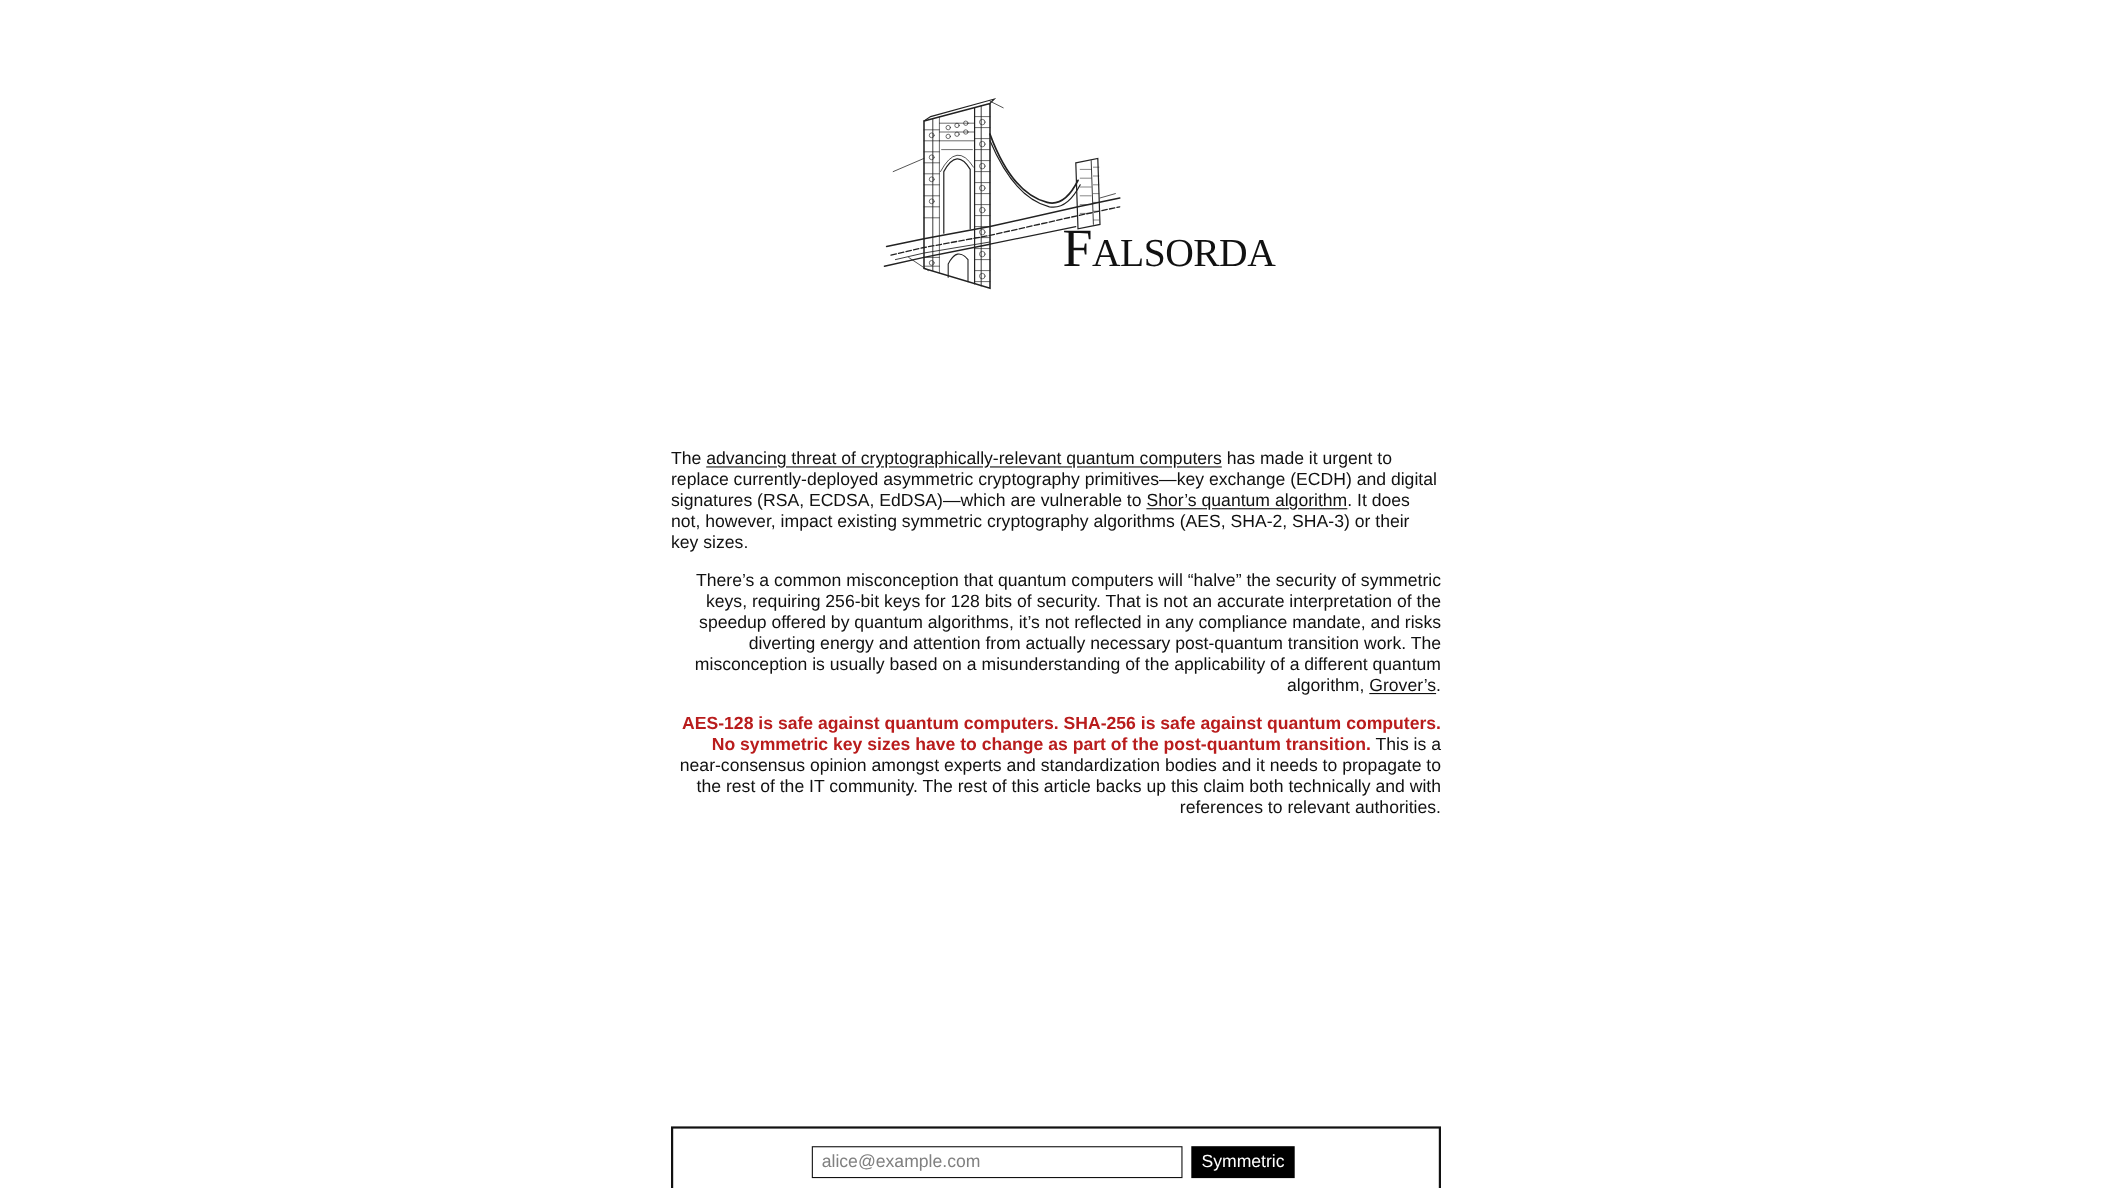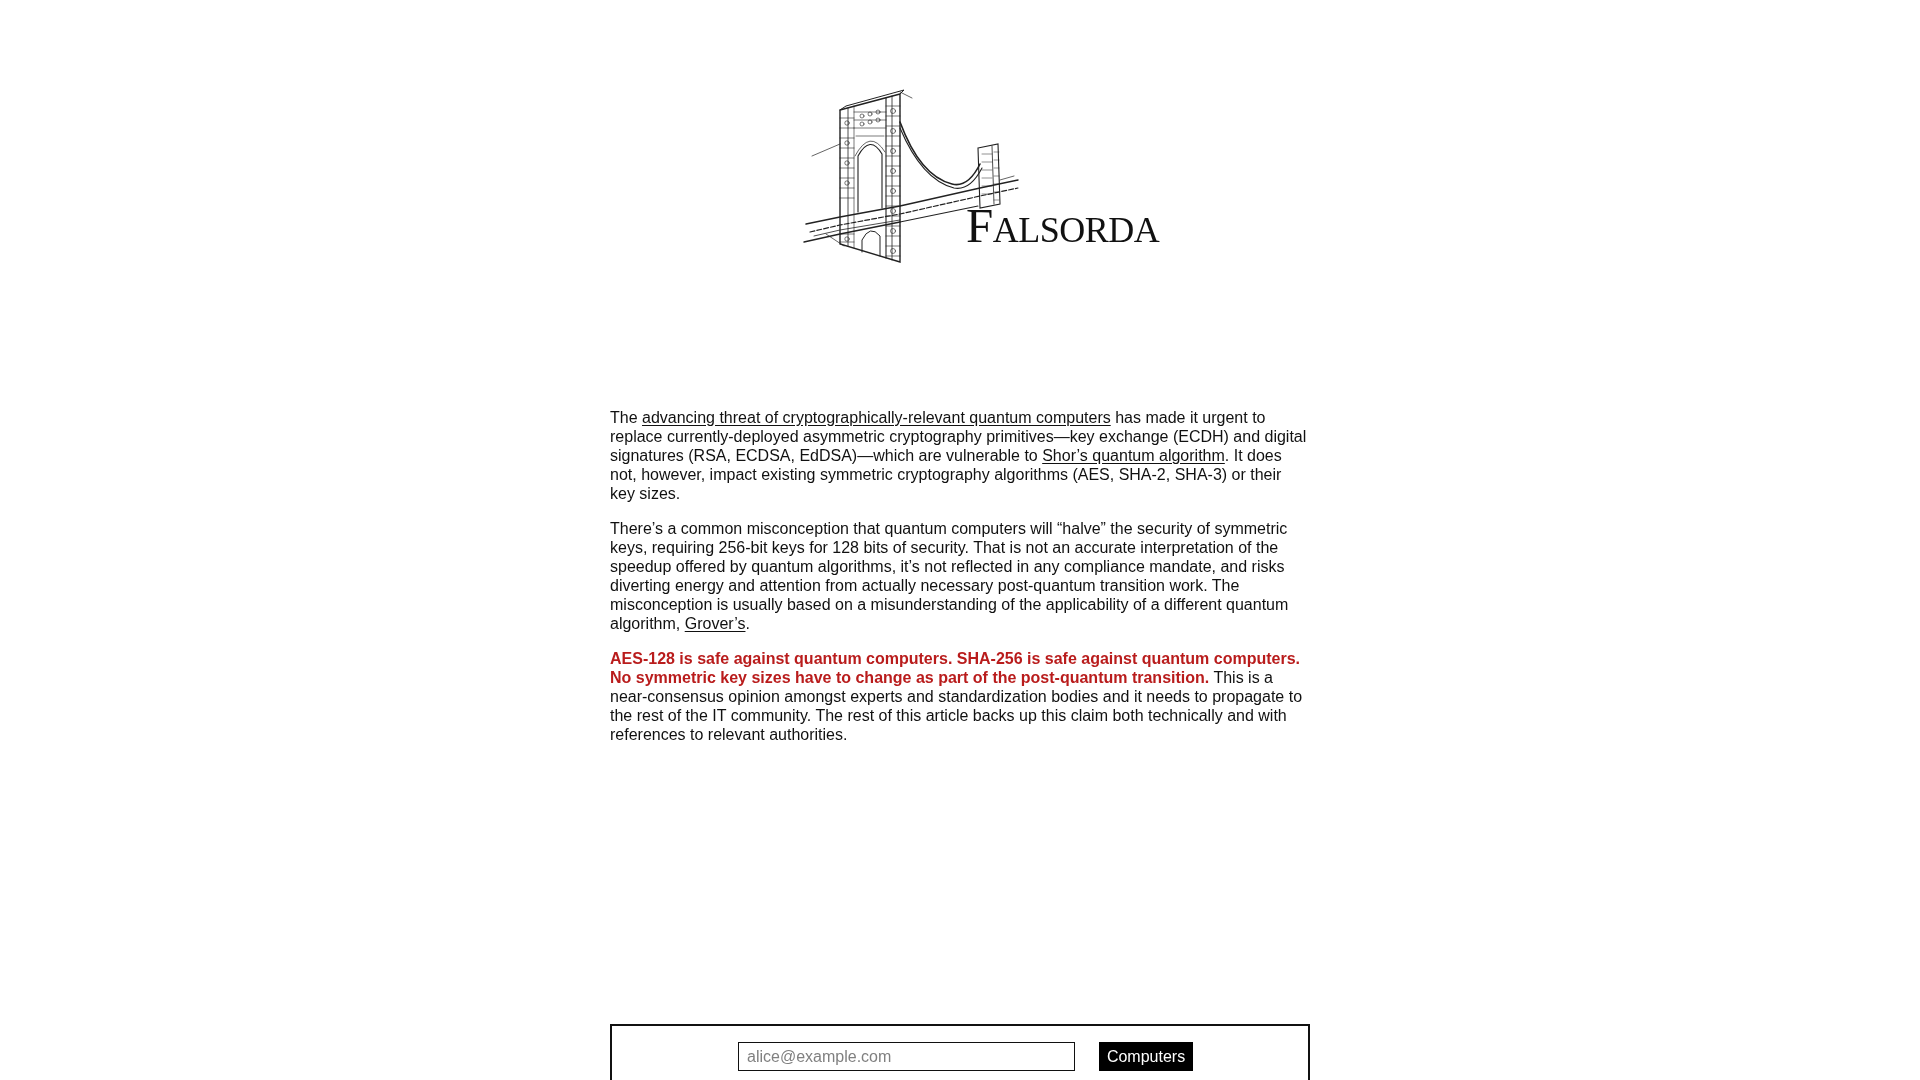--- a/index.html
+++ b/index.html
@@ -54,21 +54,21 @@
       font-weight: bold;
       text-transform: uppercase;
       letter-spacing: 0.1px;
       color: #0a0a0a;
     }
     .para {
       margin: 0;
       font-size: 16px;
       line-height: 19px;
     }
-    .para + .para { margin-top: 16px; }
+    .para + .para { margin-top: 16px; text-align: right; }
     .p-first { margin-top: 22px; }
     .para a {
       color: #111111;
       text-decoration: underline;
       text-underline-offset: 2px;
     }
     .para strong { font-weight: bold; color: #b91c1c; }
 
     .subscribe-box {
       position: absolute;
@@ -77,21 +77,21 @@
       width: 696px;
       height: 80px;
       border: 2px solid #111;
       box-sizing: content-box;
     }
     .subscribe-form {
       position: absolute;
       left: 126px;
       top: 16px;
       display: flex;
-      gap: 24px;
+      gap: 8px;
       align-items: center;
     }
     .email-input {
       width: 337px;
       height: 29px;
       box-sizing: border-box;
       border: 1.5px solid #111;
       padding: 0 8px;
       font-family: "Liberation Sans", sans-serif;
       font-size: 16px;
@@ -190,15 +190,15 @@
   </p>
 
   <p class="para">
     <strong>AES-128 is safe against quantum computers. SHA-256 is safe against quantum computers. No symmetric key sizes have to change as part of the post-quantum transition.</strong><span> This is a near-consensus opinion amongst experts and standardization bodies and it needs to propagate to the rest of the IT community. The rest of this article backs up this claim both technically and with references to relevant authorities.</span>
   </p>
 </article>
 
 <div class="subscribe-box">
   <form class="subscribe-form">
     <input class="email-input" type="email" placeholder="alice@example.com" style="">
-    <button class="subscribe-btn" type="submit">Computers</button>
+    <button class="subscribe-btn" type="submit">Symmetric</button>
   </form>
 </div>
 
 </body></html>

